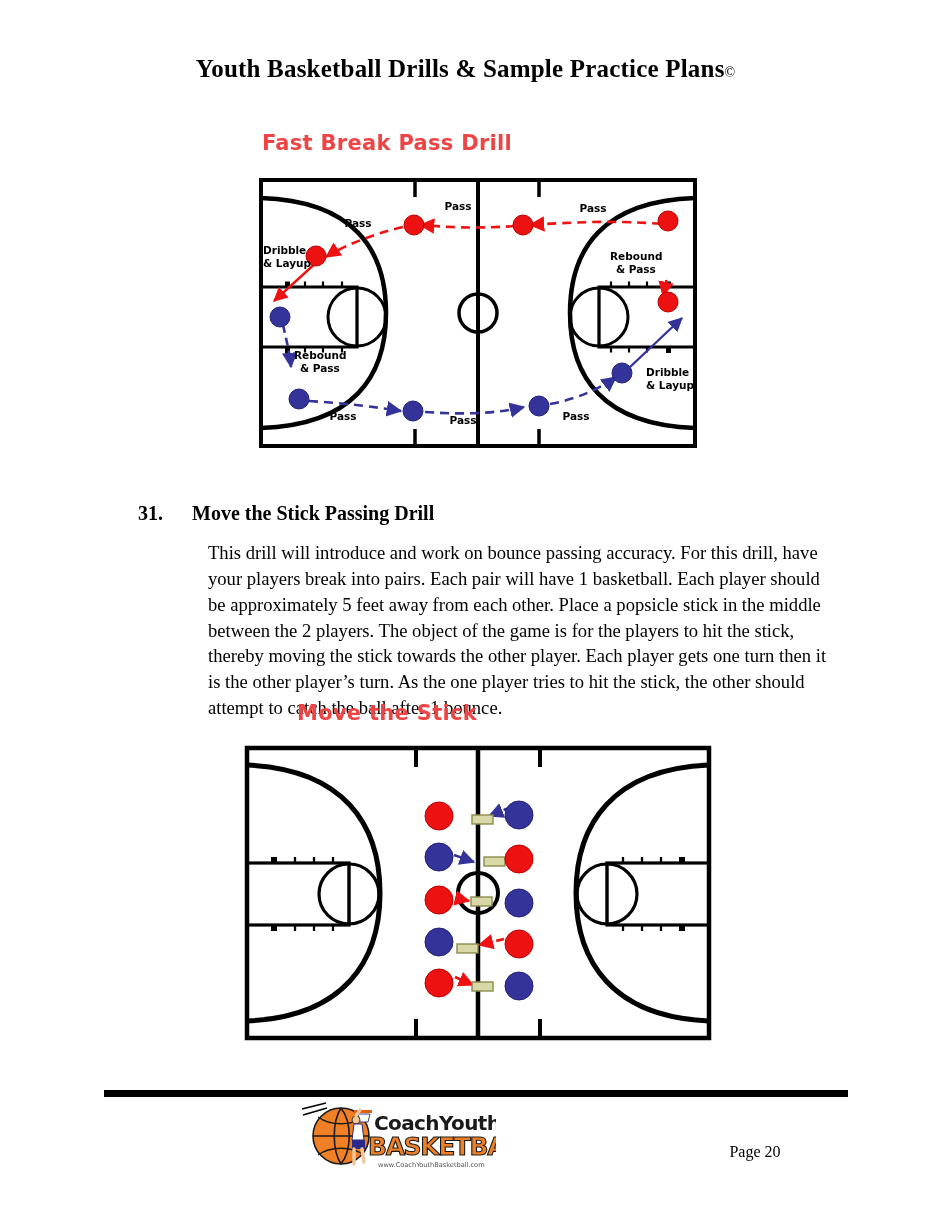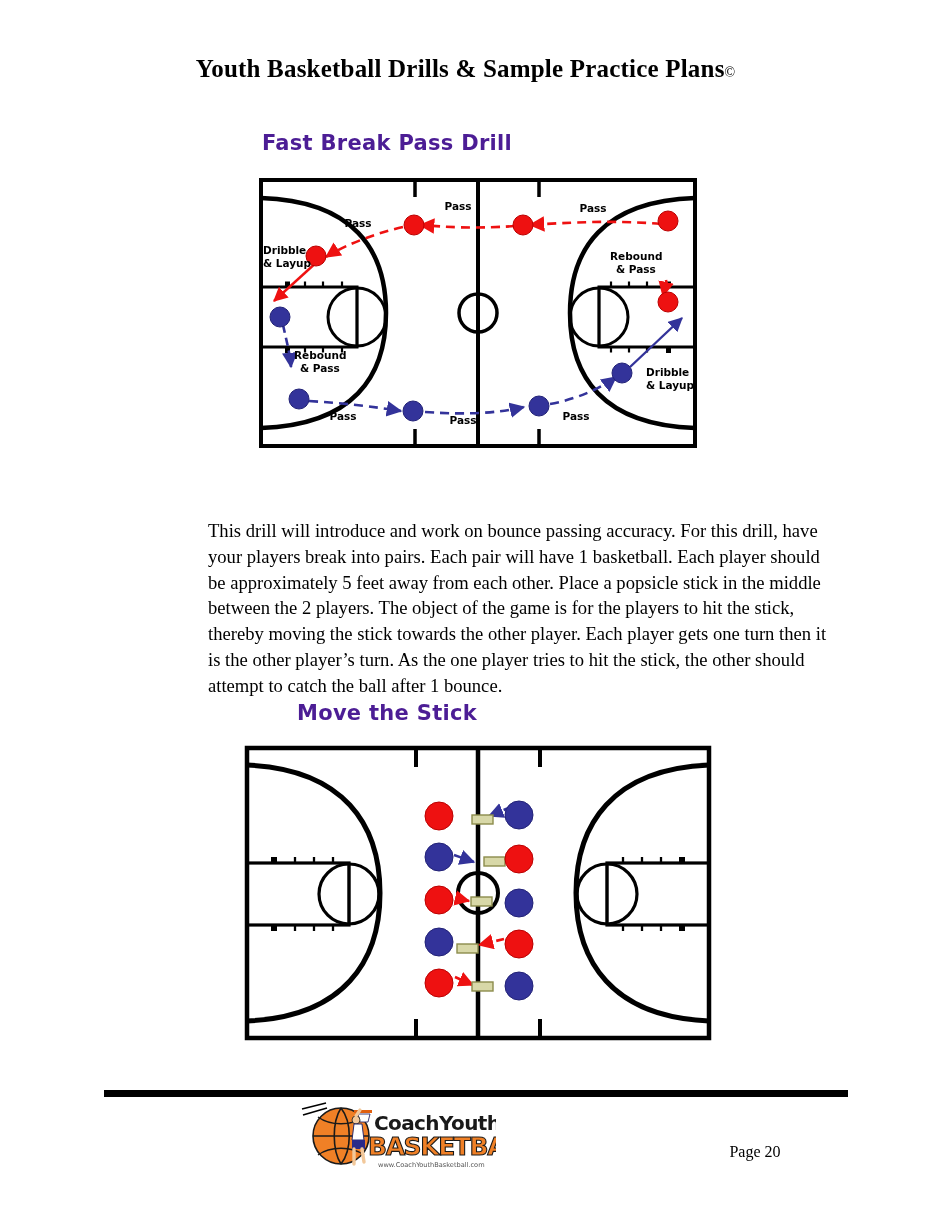--- a/index.html
+++ b/index.html
@@ -39,21 +39,21 @@
 
   
   .diagram-title {
     position: absolute;
     width: 774px;
     left: 0;
     text-align: center;
     font-family: "DejaVu Sans", "Liberation Sans", sans-serif;
     font-size: 21px;
     font-weight: 600;
-    color: #4c1d95;
+    color: #ef4444;
     letter-spacing: 0.3px;
   }
   #fastbreak-title { top: 131px; }
   #movestick-title { top: 701px; }
 
   .court-wrap { position: absolute; }
   #fastbreak-court { left: 258px; top: 177px; }
   #movestick-court { left: 244px; top: 745px; }
 
   
@@ -214,20 +214,23 @@
   <text class="lbl" id="d1-dl2b" x="388" y="212" font-size="10.5">&amp; Layup</text>
 
   <text class="lbl" id="d1-rp1a" x="36" y="182" font-size="10.5">Rebound</text>
   <text class="lbl" id="d1-rp1b" x="42" y="195" font-size="10.5">&amp; Pass</text>
   <text class="lbl" id="d1-rp2a" x="352" y="83" font-size="10.5">Rebound</text>
   <text class="lbl" id="d1-rp2b" x="358" y="96" font-size="10.5">&amp; Pass</text>
 </svg>
 </div>
 
 <div id="drill-section">
+  <div id="drill-heading">
+    <span class="num">31.</span><span>Move the Stick Passing Drill</span>
+  </div>
   <p id="drill-body">This drill will introduce and work on bounce passing accuracy.  For this drill, have your players break into pairs.  Each pair will have 1 basketball.  Each player should be approximately 5 feet away from each other.  Place a popsicle stick in the middle between the 2 players.  The object of the game is for the players to hit the stick, thereby moving the stick towards the other player.  Each player gets one turn then it is the other player’s turn.  As the one player tries to hit the stick, the other should attempt to catch the ball after 1 bounce.</p>
 </div>
 
 <div class="diagram-title" id="movestick-title">Move the Stick</div>
 
 <div class="court-wrap" id="movestick-court">
 <svg width="468" height="296" viewBox="0 0 468 296" xmlns="http://www.w3.org/2000/svg">
   <defs>
     <marker id="ar2-red" markerWidth="7" markerHeight="7" refX="5.5" refY="3" orient="auto">
       <path d="M0,0 L6,3 L0,6 z" fill="#EE1111"></path>

